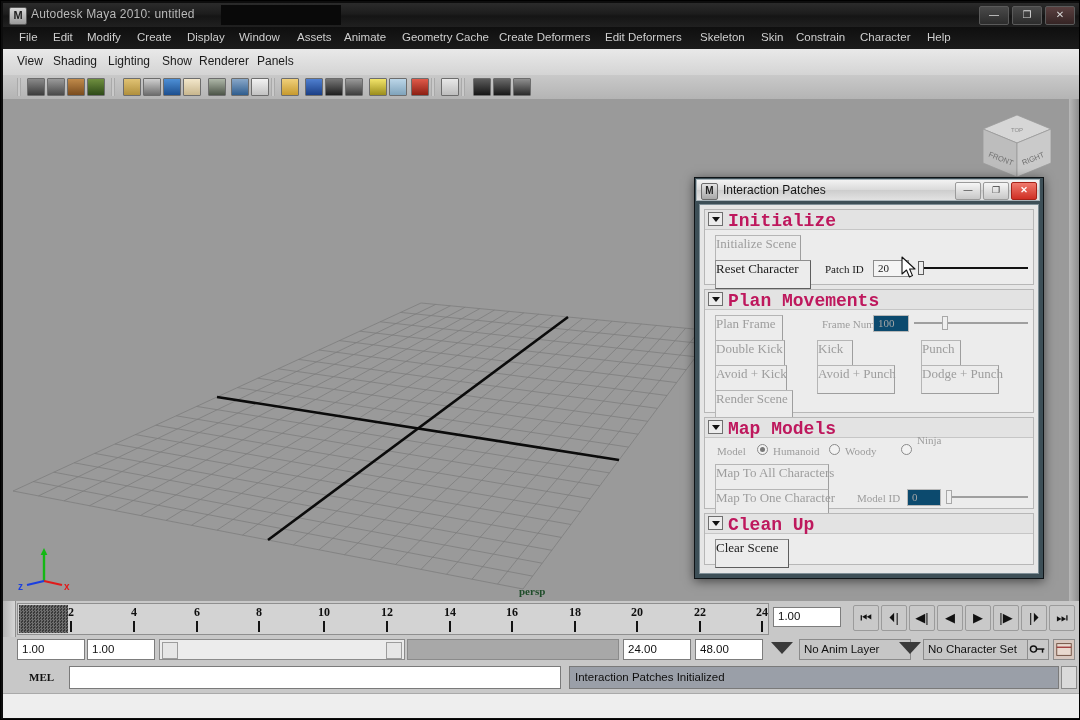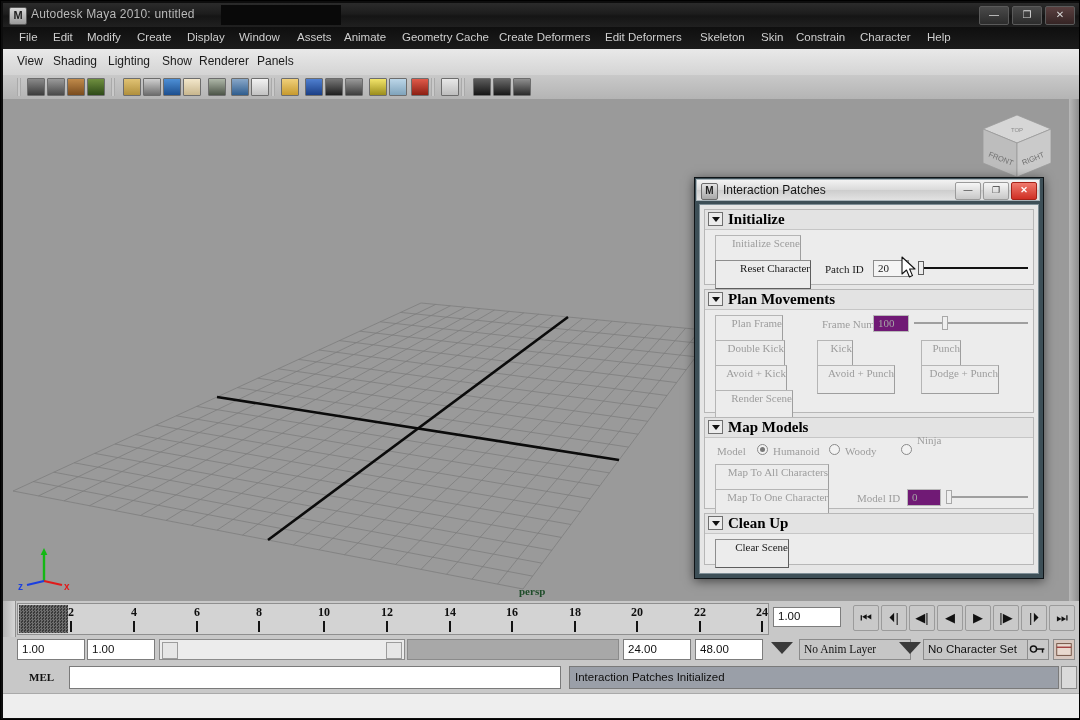--- a/index.html
+++ b/index.html
@@ -121,36 +121,36 @@
             border:1px solid #7f8f97;box-sizing:border-box;overflow:hidden;}
 
   .frame{position:absolute;left:4px;width:330px;background:#ececec;
          border:1px solid #b7b7b7;box-sizing:border-box;}
   .frame-hd{position:absolute;left:0;top:0;width:100%;height:19px;background:#e3e3e3;
             border-bottom:1px solid #c6c6c6;}
   .arrow-box{position:absolute;left:3px;top:2px;width:15px;height:14px;background:#ececec;
              border:1px solid #6f6f6f;box-sizing:border-box;}
   .arrow-box:after{content:"";position:absolute;left:3px;top:4px;width:0;height:0;
              border-left:4px solid transparent;border-right:4px solid transparent;border-top:5px solid #111;}
-  .frame-title{position:absolute;left:23px;top:1px;font-size:15px;font-weight:bold;color:#000000;
-               font-family:Liberation Serif, serif;}
+  .frame-title{position:absolute;left:23px;top:1px;font-size:18px;font-weight:bold;color:#be185d;
+               font-family:Liberation Mono, monospace;}
 
   .mbtn{position:absolute;height:29px;background:#ececec;border:1px solid #8d8d8d;
         border-right-color:#5e5e5e;border-bottom-color:#5e5e5e;box-sizing:border-box;
-        font-family:"Liberation Serif",serif;font-size:11px;color:#1a1a1a;
-        text-align:right;line-height:15px;white-space:nowrap;}
+        font-family:"Liberation Serif",serif;font-size:13px;color:#1a1a1a;
+        text-align:left;line-height:15px;white-space:nowrap;}
   .mbtn.disabled{color:#9d9d9d;border-color:#b5b5b5;border-right-color:#9e9e9e;border-bottom-color:#9e9e9e;}
 
   .lbl{position:absolute;font-family:"Liberation Serif",serif;font-size:11px;color:#1a1a1a;white-space:nowrap;}
   .lbl.disabled{color:#9d9d9d;}
 
   .numf{position:absolute;height:17px;background:#f4f4f4;border:1px solid #8d8d8d;
         box-sizing:border-box;font-family:"Liberation Serif",serif;font-size:11px;color:#1a1a1a;
         padding:1px 0 0 4px;}
-  .numf.disabled{color:#a5a5a5;background:#701a75;border-color:#b8b8b8;}
+  .numf.disabled{color:#a5a5a5;background:#0c4a6e;border-color:#b8b8b8;}
 
   .slider{position:absolute;height:14px;}
   .slider .track{position:absolute;left:0;top:6px;width:100%;height:2px;background:#111;}
   .slider .knob{position:absolute;top:0;width:6px;height:14px;background:#ececec;
                 border:1px solid #5c5c5c;box-sizing:border-box;}
   .slider.disabled .track{background:#9f9f9f;}
   .slider.disabled .knob{border-color:#a8a8a8;background:#efefef;}
 
   .radio{position:absolute;width:11px;height:11px;border:1px solid #8a8a8a;border-radius:50%;
          background:#f2f2f2;box-sizing:border-box;}
@@ -374,21 +374,21 @@
     <div class="rfield" style="left:14px;width:68px;">1.00</div>
     <div class="rfield" style="left:84px;width:68px;">1.00</div>
     <div id="rangebar">
       <div class="rb-l"></div>
       <div class="rb-r"></div>
     </div>
     <div id="rangegray"></div>
     <div class="rfield" style="left:620px;width:68px;">24.00</div>
     <div class="rfield" style="left:692px;width:68px;">48.00</div>
     <div class="drop-tri" style="left:768px;"></div>
-    <div class="combo" style="left:796px;width:112px;font-family:Liberation Serif, serif;">No Anim Layer</div>
+    <div class="combo" style="left:796px;width:112px;">No Anim Layer</div>
     <div class="drop-tri" style="left:896px;"></div>
     <div class="combo" style="left:920px;width:120px;">No Character Set</div>
     <div class="minibtn" style="left:1024px;">
       <svg viewBox="0 0 22 21" width="20" height="19">
           <circle cx="6" cy="10" r="3.4" fill="none" stroke="#111" stroke-width="1.6"></circle>
           <line x1="9" y1="10" x2="18" y2="10" stroke="#111" stroke-width="1.6"></line>
           <line x1="16" y1="10" x2="16" y2="14" stroke="#111" stroke-width="1.6"></line>
         </svg>
     </div>
     <div class="minibtn" style="left:1050px;background:#d8c8c0;">

